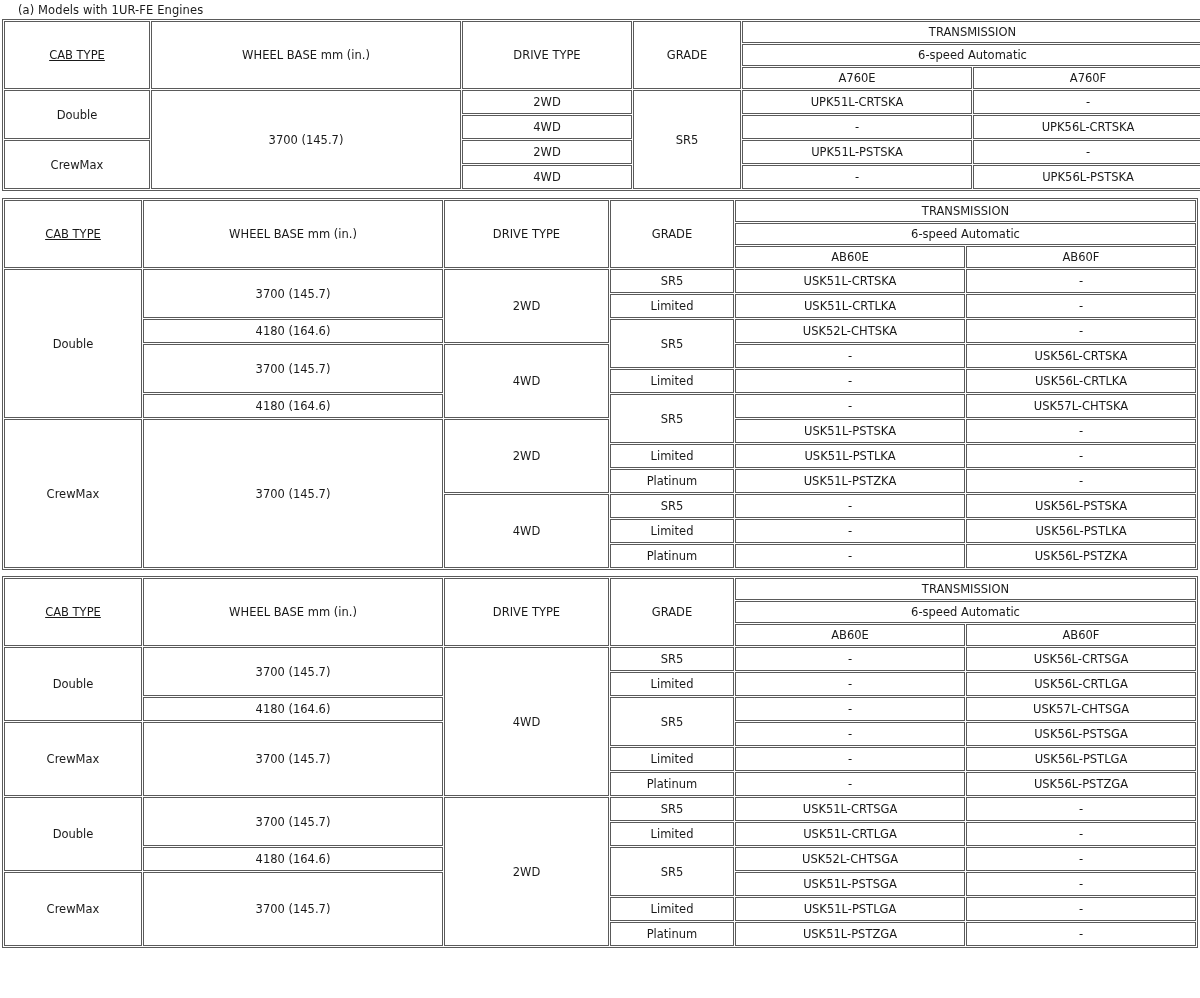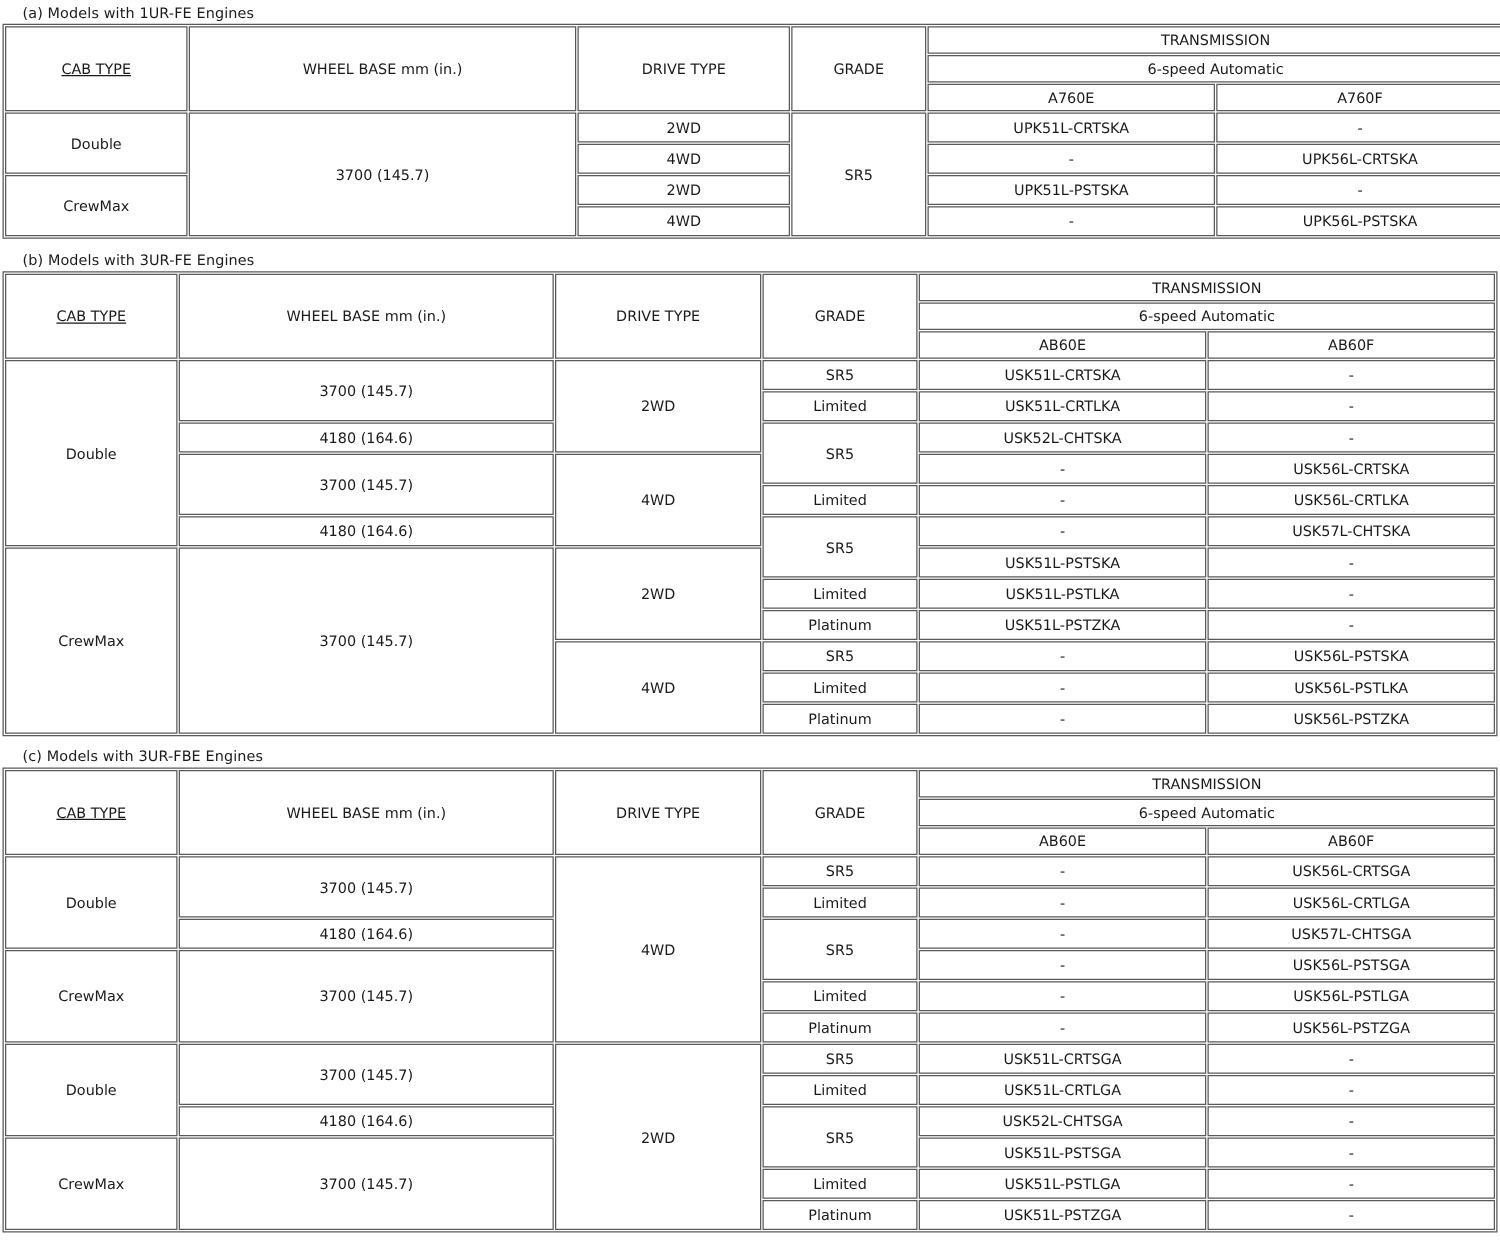--- a/index.html
+++ b/index.html
@@ -125,21 +125,20 @@
       <tr class="r-a">
         <td>4WD</td>
         <td>-</td>
         <td>UPK56L-PSTSKA</td>
       </tr>
     </tbody>
   </table>
 
   <div class="spacer-a"></div>
 
-  <div class="caption">(b) Models with 3UR-FE Engines</div>
   <table class="spec">
     <colgroup>
       <col class="b-cab">
         <col class="b-wb">
         <col class="b-dt">
       <col class="b-gr">
         <col class="b-t1">
         <col class="b-t2">
     </colgroup>
     <tbody>
@@ -236,21 +235,20 @@
       <tr class="r-b">
         <td>Platinum</td>
         <td>-</td>
         <td>USK56L-PSTZKA</td>
       </tr>
     </tbody>
   </table>
 
   <div class="spacer-b"></div>
 
-  <div class="caption">(c) Models with 3UR-FBE Engines</div>
   <table class="spec">
     <colgroup>
       <col class="b-cab">
         <col class="b-wb">
         <col class="b-dt">
       <col class="b-gr">
         <col class="b-t1">
         <col class="b-t2">
     </colgroup>
     <tbody>

